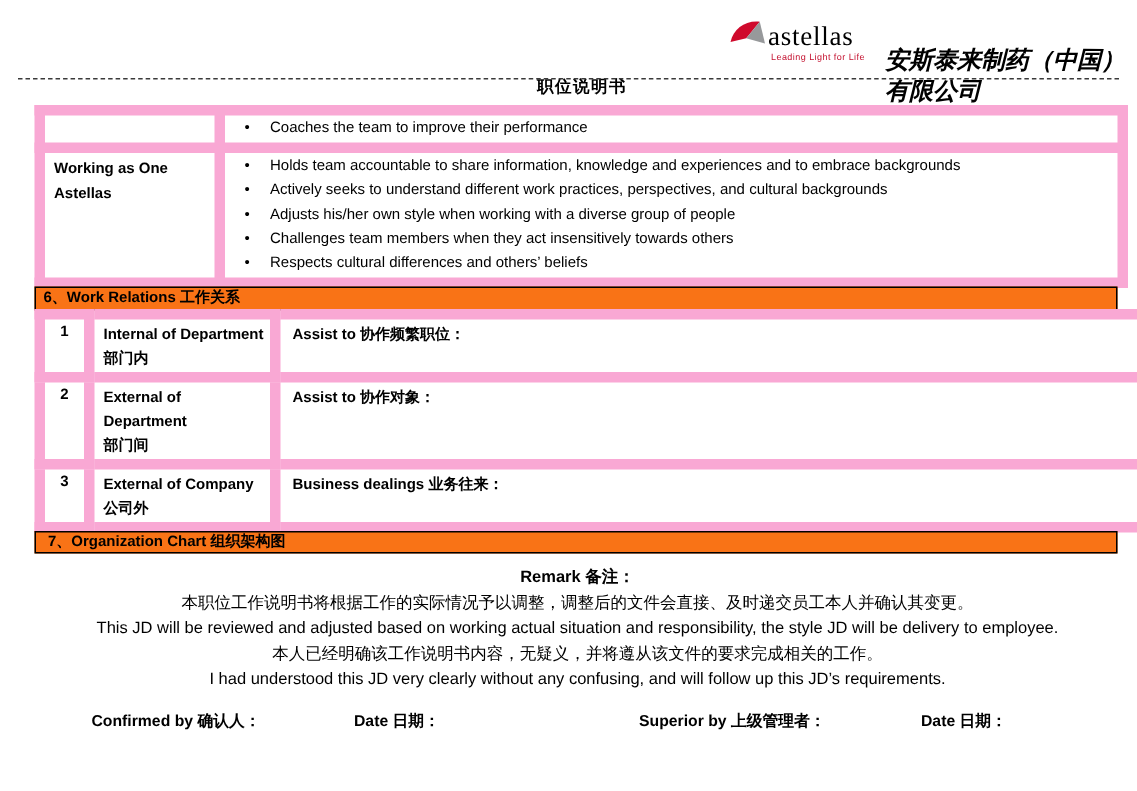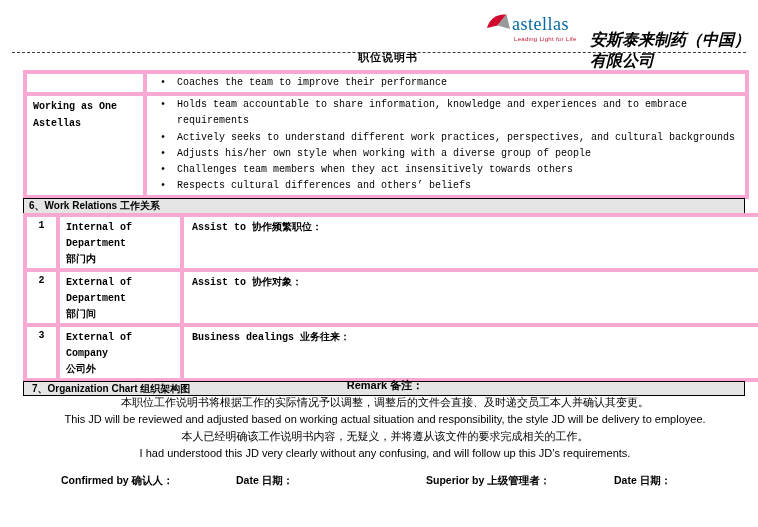--- a/index.html
+++ b/index.html
@@ -4,42 +4,42 @@
 <style>
   * { margin:0; padding:0; box-sizing:border-box; }
   html,body { width:758px; height:527px; background:#ffffff; overflow:hidden; }
   body { position:relative; font-family:"Liberation Sans","DejaVu Sans",sans-serif; color:#000; }
 
   
   .doc-title { position:absolute; left:358px; top:30px; font-size:11px; font-weight:bold; letter-spacing:1px;margin-top:20px; }
   .company-name { position:absolute; left:590px; top:30px; font-size:16px; font-weight:bold;font-style:italic; }
   .logo { position:absolute; left:486px; top:11px; width:100px; height:38px; }
   .logo svg { position:absolute; left:0; top:1px; }
-  .logo .brand { position:absolute; left:26px; top:3px; font-family:"Liberation Serif","DejaVu Serif",serif; font-size:18px; color:#0369a1; letter-spacing:0.5px; }
+  .logo .brand { position:absolute; left:26px; top:3px; font-family:"Liberation Serif","DejaVu Serif",serif; font-size:18px; color:#000000; letter-spacing:0.5px; }
   .logo .tagline { position:absolute; left:28px; top:25px; font-size:6px; color:#c41230; letter-spacing:0.3px; white-space:nowrap; }
   .divider { position:absolute; left:12px; top:52px; width:734px; border-top:1px dashed #3a3a3a; }
 
   
   .tablewrap { position:absolute; left:23px; top:70px; width:722px; font-size:10px; }
   table { border-collapse:collapse; width:722px; table-layout:fixed; }
-  td { border:4px solid #f9a8d4; vertical-align:top;font-family:Liberation Mono, monospace; }
+  td { border:7px solid #f9a8d4; vertical-align:top; }
   .tblA .c1 { width:120px; }
   .tblA .c2 { width:602px; }
   .tblB { margin-top:-1px; }
   .tblB .n  { width:33px;  text-align:center; font-weight:bold; padding-top:3px; }
   .tblB .lb { width:124px; font-weight:bold; padding:3px 4px 0 6px; line-height:16px; }
   .tblB .ct { width:610px; font-weight:bold; padding:3px 0 0 8px; }
   .tblB tr  { height:32px; }
   .label-cell { font-weight:bold; padding:2px 6px 0 6px; line-height:17px; }
   .bullets { list-style:none; padding:1px 4px 1px 0; }
   .bullets li { position:relative; padding-left:30px; line-height:16.2px; }
   .bullets li::before { content:"•"; position:absolute; left:13px; top:0; font-size:10px; }
   .rowA { height:17px; }
   .rowB { height:81px; }
-  .bluebar { background:#e5e5e5; border:1px solid #000; margin-top:-1px; height:16px;
+  .bluebar { background:#f97316; border:1px solid #000; margin-top:-1px; height:16px;
              font-weight:bold; font-size:10px; line-height:14px; padding-left:5px; }
   .bluebar.last { height:15px;padding-left:8px; }
 
   
   .remark { position:absolute; left:25px; top:377px; width:720px; font-size:11px; line-height:17px;text-align:center; }
   .remark .rtitle { font-weight:bold; }
 
   
   .signoff { position:absolute; left:0; top:474px; width:758px; height:20px; font-size:10.5px; font-weight:bold;margin-left:36px; }
   .signoff span { position:absolute; white-space:nowrap; }
@@ -75,21 +75,21 @@
       <td class="c2">
         <ul class="bullets">
           <li>Coaches the team to improve their performance</li>
         </ul>
       </td>
     </tr>
     <tr class="rowB">
       <td class="c1 label-cell">Working as One Astellas</td>
       <td class="c2">
         <ul class="bullets">
-          <li>Holds team accountable to share information, knowledge and experiences and to embrace requirements</li>
+          <li>Holds team accountable to share information, knowledge and experiences and to embrace backgrounds</li>
           <li>Actively seeks to understand different work practices, perspectives, and cultural backgrounds</li>
           <li>Adjusts his/her own style when working with a diverse group of people</li>
           <li>Challenges team members when they act insensitively towards others</li>
           <li>Respects cultural differences and others’ beliefs</li>
         </ul>
       </td>
     </tr>
   </tbody>
     </table>
 

